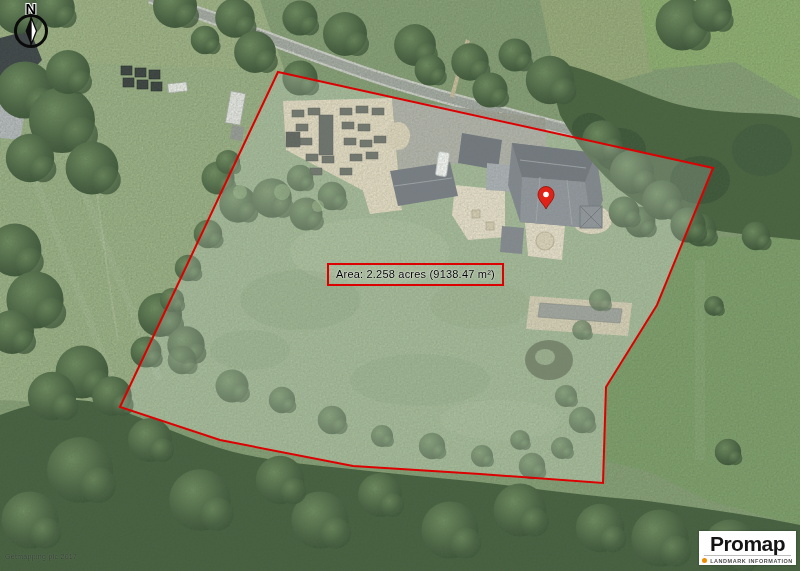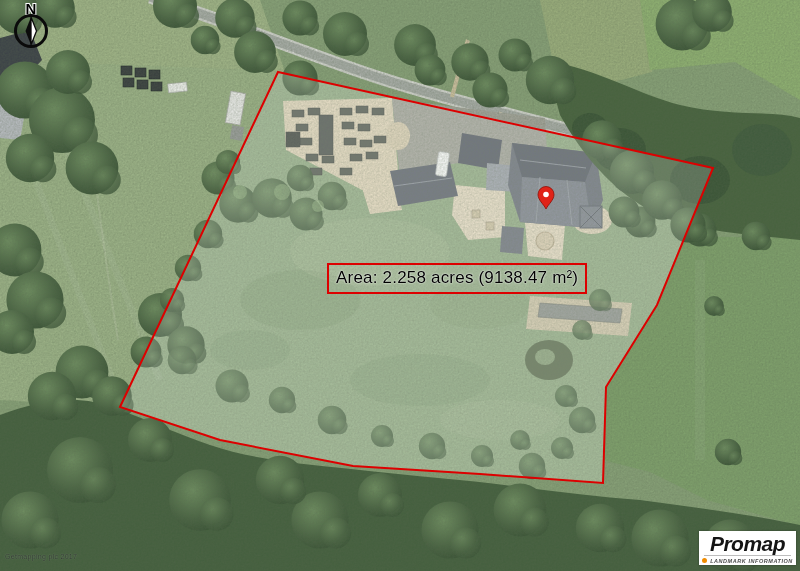--- a/index.html
+++ b/index.html
@@ -3,31 +3,31 @@
 <meta charset="utf-8">
 <style>
   html,body{margin:0;padding:0;background:#222;}
   .stage{position:relative;width:800px;height:571px;overflow:hidden;
          font-family:"Liberation Sans",sans-serif;background:#87a077;}
   .stage svg.scene{position:absolute;left:0;top:0;display:block;}
   
   .compass{position:absolute;left:6px;top:1px;width:50px;height:52px;}
   
   .area-label{position:absolute;left:327px;top:263px;border:2px solid #dd0000;
-              padding:3px 7px 4px 7px;color:#000;font-size:17px;white-space:nowrap;
+              padding:3px 7px 4px 7px;color:#000;font-size:11px;white-space:nowrap;
               letter-spacing:.2px;background:rgba(255,255,255,0.05);
               text-shadow:0 0 2px rgba(255,255,255,.75),0 0 1px rgba(255,255,255,.9);}
   
   .attribution{position:absolute;left:5px;top:553px;font-size:7px;
                color:rgba(35,45,35,.9);letter-spacing:.3px;
                text-shadow:0 0 1px rgba(255,255,255,.4);}
   
   .logo{position:absolute;left:699px;top:531px;width:97px;height:34px;background:#fff;
         box-shadow:0 0 2px rgba(0,0,0,.35);display:flex;flex-direction:column;
-        justify-content:center;padding:1px 0 0 0;box-sizing:border-box;font-style:italic;}
+        justify-content:center;padding:1px 0 0 0;box-sizing:border-box;}
   .logo .brand{font-size:21px;line-height:20px;font-weight:800;color:#141414;
                letter-spacing:-.5px;text-align:center;
                border-bottom:1px solid #bdbdbd;margin:0 5px;padding-bottom:1px;}
   .logo .tag{display:flex;align-items:center;justify-content:center;gap:3px;margin-top:2px;}
   .logo .dot{width:5px;height:5px;border-radius:50%;background:#f08c00;flex:0 0 auto;}
   .logo .tagtext{font-size:5.5px;font-weight:bold;color:#4c4c4c;letter-spacing:.55px;}
   .boundary{fill:none;stroke:#dd0000;stroke-width:2;stroke-linejoin:miter;}
 </style>
 </head>
 <body>

